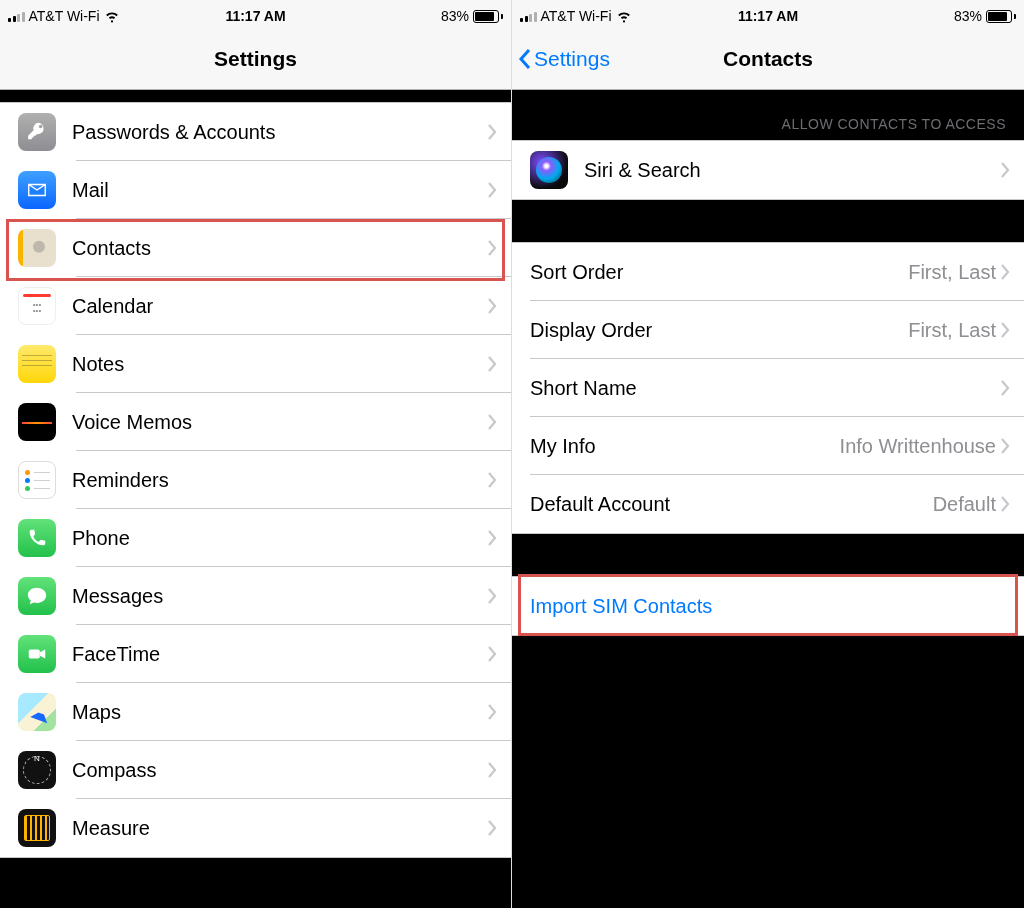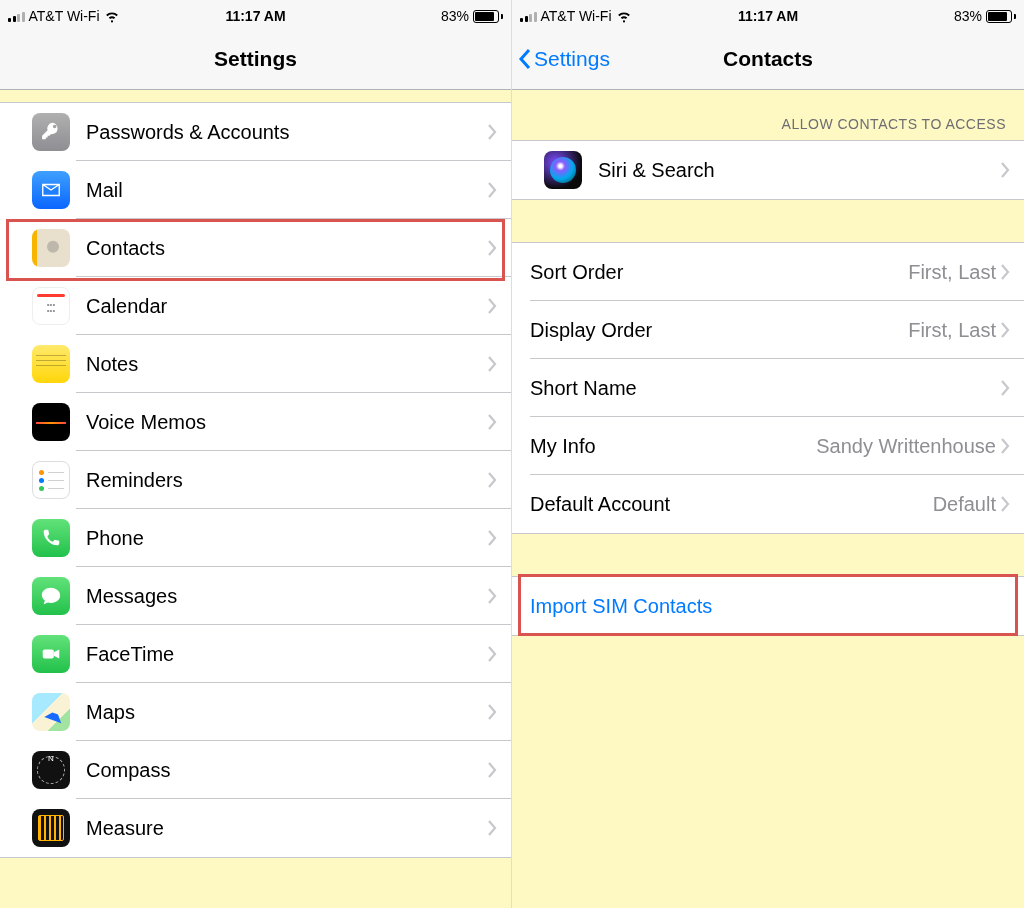--- a/index.html
+++ b/index.html
@@ -1,18 +1,18 @@
 <!DOCTYPE html>
 <html><head>
 <meta charset="utf-8">
 <style>
   * { box-sizing: border-box; margin: 0; padding: 0; }
   html, body { width: 1024px; height: 908px; font-family: -apple-system, "Helvetica Neue", Arial, sans-serif; background:#fff; overflow:hidden; }
   .wrap { display:flex; width:1024px; height:908px; }
-  .phone { width:512px; height:908px; background:#fef9c3; position:relative; overflow:hidden; border-right:1px solid #ddd; }
+  .phone { width:512px; height:908px; background:#000000; position:relative; overflow:hidden; border-right:1px solid #ddd; }
   .phone:last-child{border-right:none;}
   
   .status { height:28px; display:flex; align-items:center; justify-content:space-between; padding:4px 8px 0 8px; font-size:14px; font-weight:500; color:#000; background:#f7f7f7; }
   .status .left, .status .right { display:flex; align-items:center; gap:4px; }
   .status .center { position:absolute; left:50%; transform:translateX(-50%); font-weight:600;}
   .signal { display:flex; align-items:flex-end; gap:1.5px; height:12px;}
   .signal span{ width:3px; background:#b0b0b0; border-radius:1px;}
   .signal span.on{ background:#000;}
   .signal span:nth-child(1){height:4px;} .signal span:nth-child(2){height:6px;}
   .signal span:nth-child(3){height:8px;} .signal span:nth-child(4){height:10px;}
@@ -22,21 +22,21 @@
   .batt-fill{ position:absolute; left:1px; top:1px; bottom:1px; width:80%; background:#000; border-radius:1px;}
   .batt-tip{ width:2px; height:5px; background:#000; border-radius:0 1px 1px 0;}
   
   .navbar{ height:62px; background:#f7f7f7; border-bottom:1px solid #b2b2b4; display:flex; align-items:center; justify-content:center; position:relative;}
   .navbar .title{ font-size:21px; font-weight:700; color:#000;}
   .navbar .back{ position:absolute; left:6px; display:flex; align-items:center; color:#007aff; font-size:21px; gap:2px; cursor:pointer;}
   .navbar .back svg{ width:14px; height:22px;}
   
   .group-header{ font-size:14px; color:#6d6d72; letter-spacing:0.5px; padding:26px 18px 8px 18px;text-align:right; }
   .list{ background:#fff; border-top:1px solid #c8c7cc; border-bottom:1px solid #c8c7cc;}
-  .row{ display:flex; align-items:center; min-height:58px; padding-left:32px; position:relative; cursor:pointer;}
+  .row{ display:flex; align-items:center; min-height:58px; padding-left:18px; position:relative; cursor:pointer;}
   .row .sep{ position:absolute; left:76px; right:0; bottom:0; height:1px; background:#c8c7cc;}
   .row:last-child .sep{display:none;}
   .row .appicon{ width:38px; height:38px; border-radius:8px; flex:0 0 38px; margin-right:16px; display:flex; align-items:center; justify-content:center; font-size:20px; color:#fff;}
   .row .label{ font-size:20px; color:#000; flex:1 1 auto;}
   .row .value{ font-size:20px; color:#8e8e93; margin-right:4px;}
   .row .chev{ margin-right:14px; color:#c7c7cc;}
   .row .chev svg{width:10px;height:16px;display:block;}
   
   .row.plain .sep{ left:18px; }
   .row.plain{ padding-left:18px;}
@@ -363,21 +363,21 @@
         <div class="label">Short Name</div>
         <div class="chev">
             <svg viewBox="0 0 10 16" fill="none" stroke="#c7c7cc" stroke-width="2.2">
               <path d="M2 1l6 7-6 7"></path>
             </svg>
           </div>
         <div class="sep"></div>
       </div>
       <div class="row plain">
         <div class="label">My Info</div>
-        <div class="value">Sandy Writtenhouse</div>
+        <div class="value">Info Writtenhouse</div>
         <div class="chev">
             <svg viewBox="0 0 10 16" fill="none" stroke="#c7c7cc" stroke-width="2.2">
               <path d="M2 1l6 7-6 7"></path>
             </svg>
           </div>
         <div class="sep"></div>
       </div>
       <div class="row plain">
         <div class="label">Default Account</div>
         <div class="value">Default</div>

